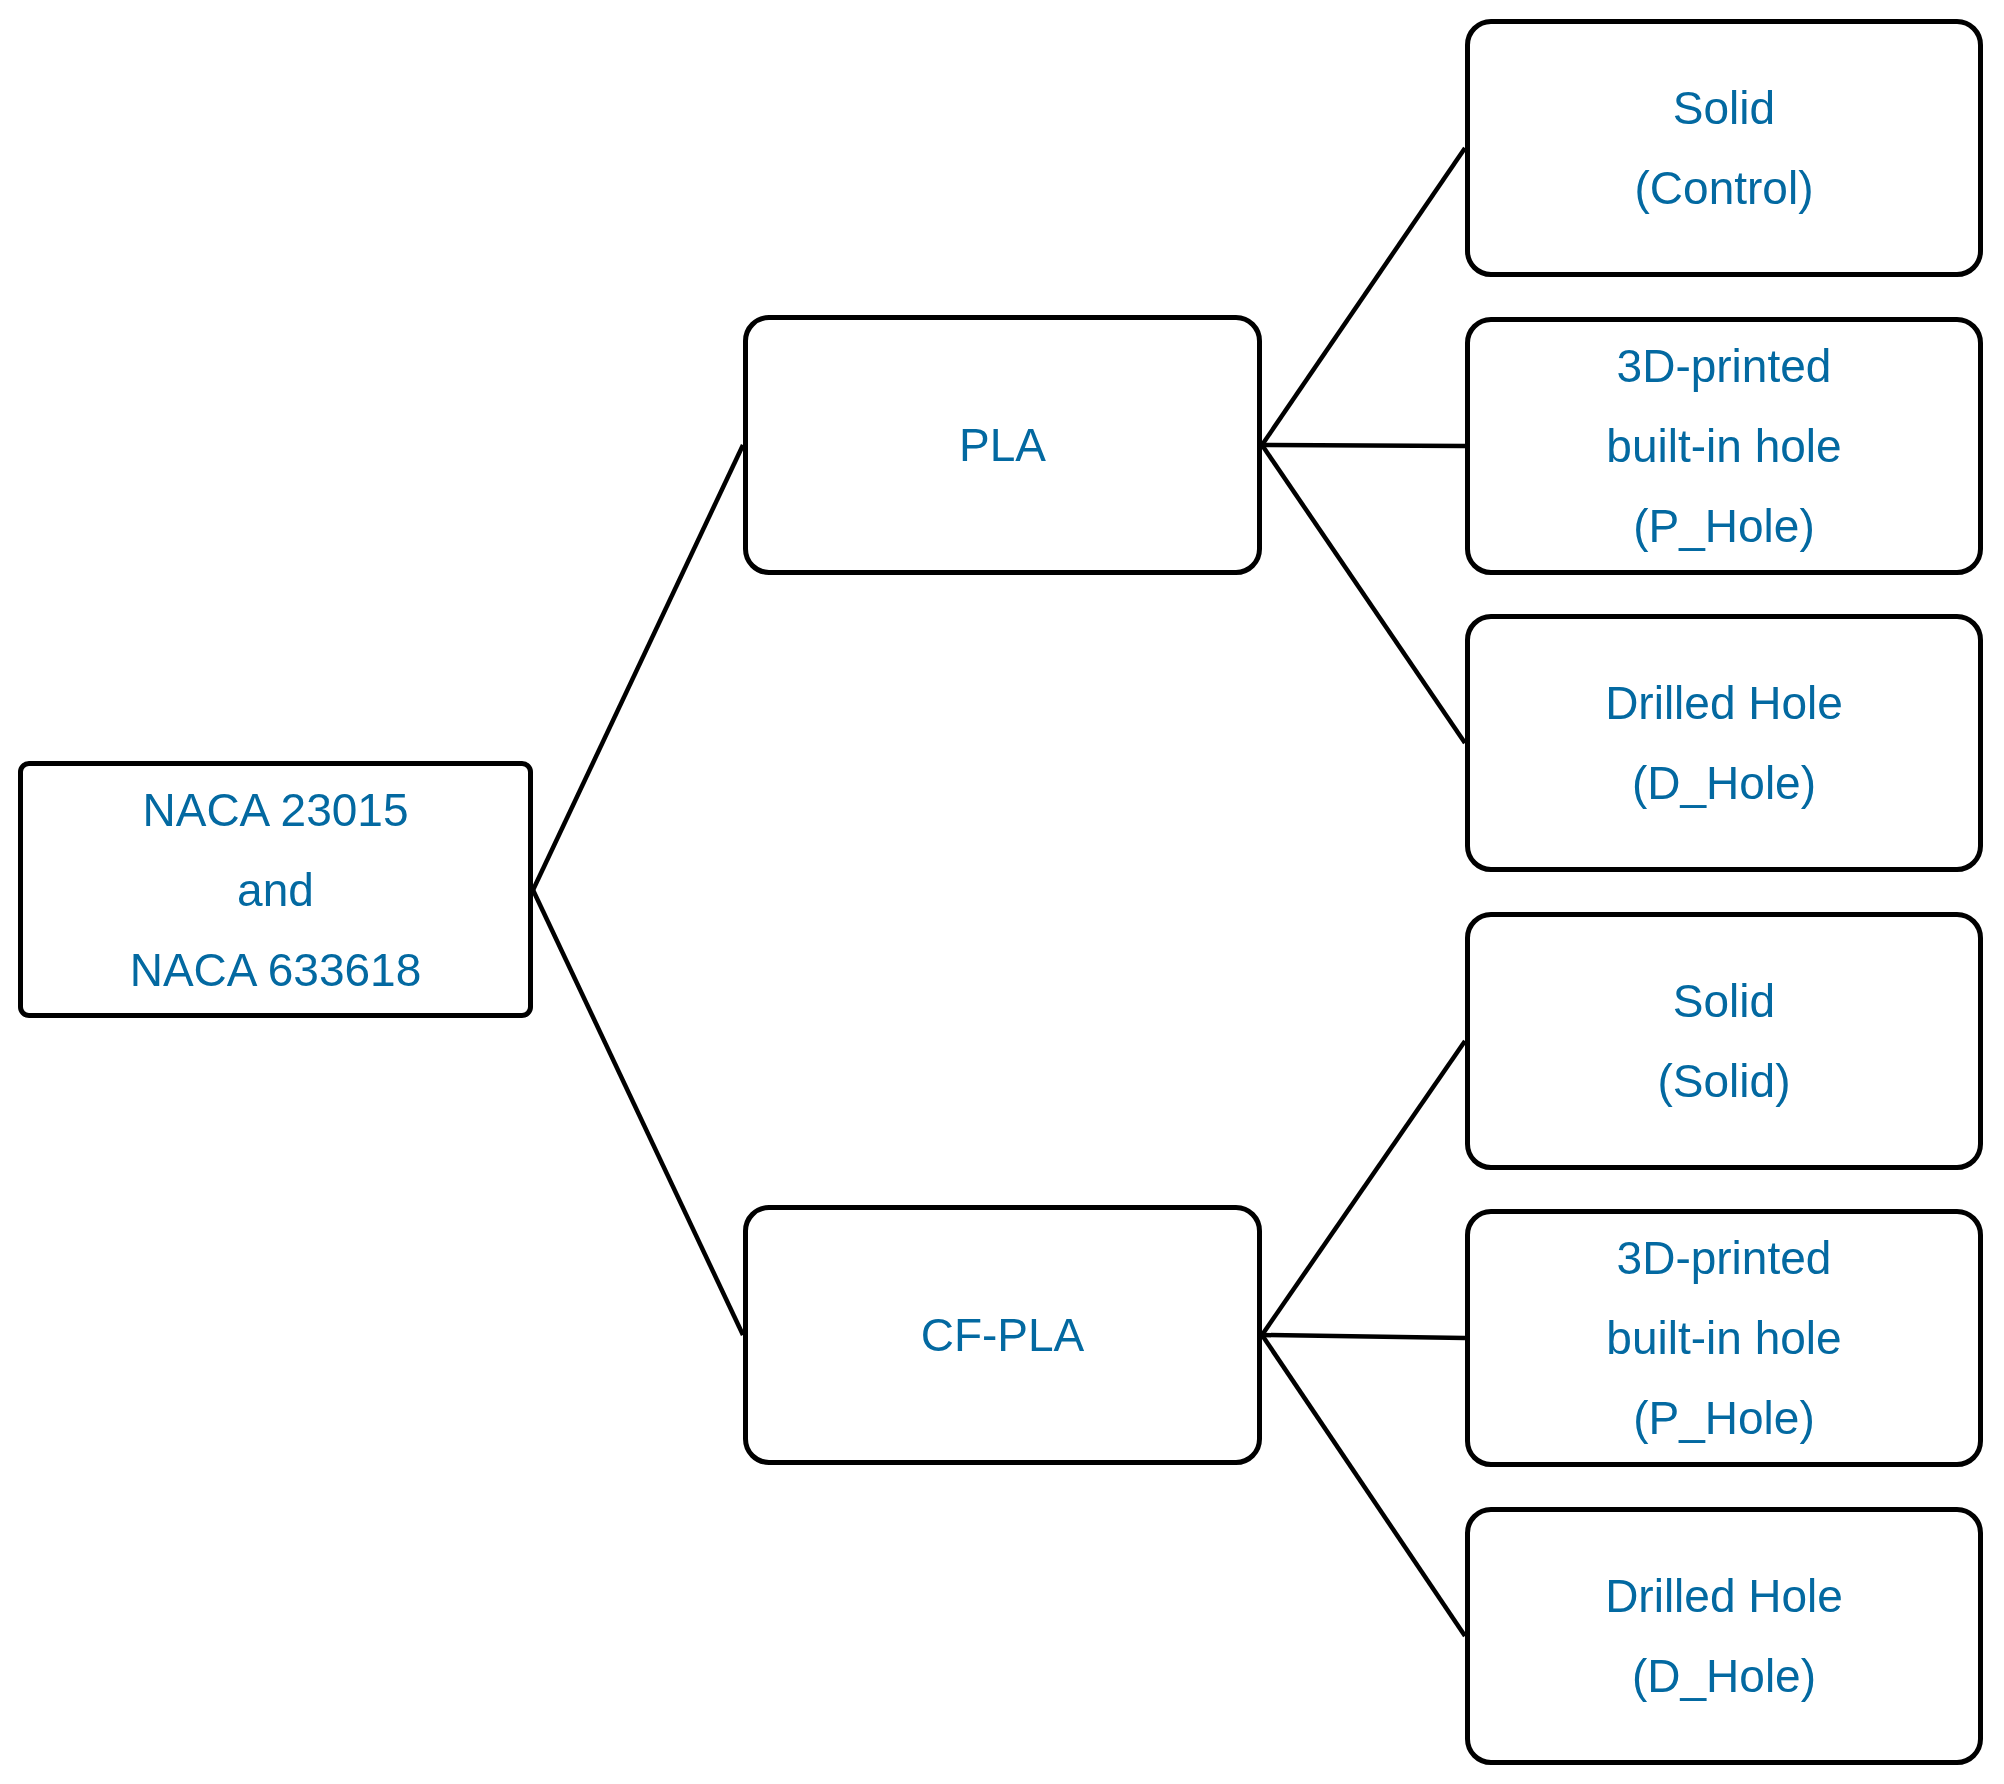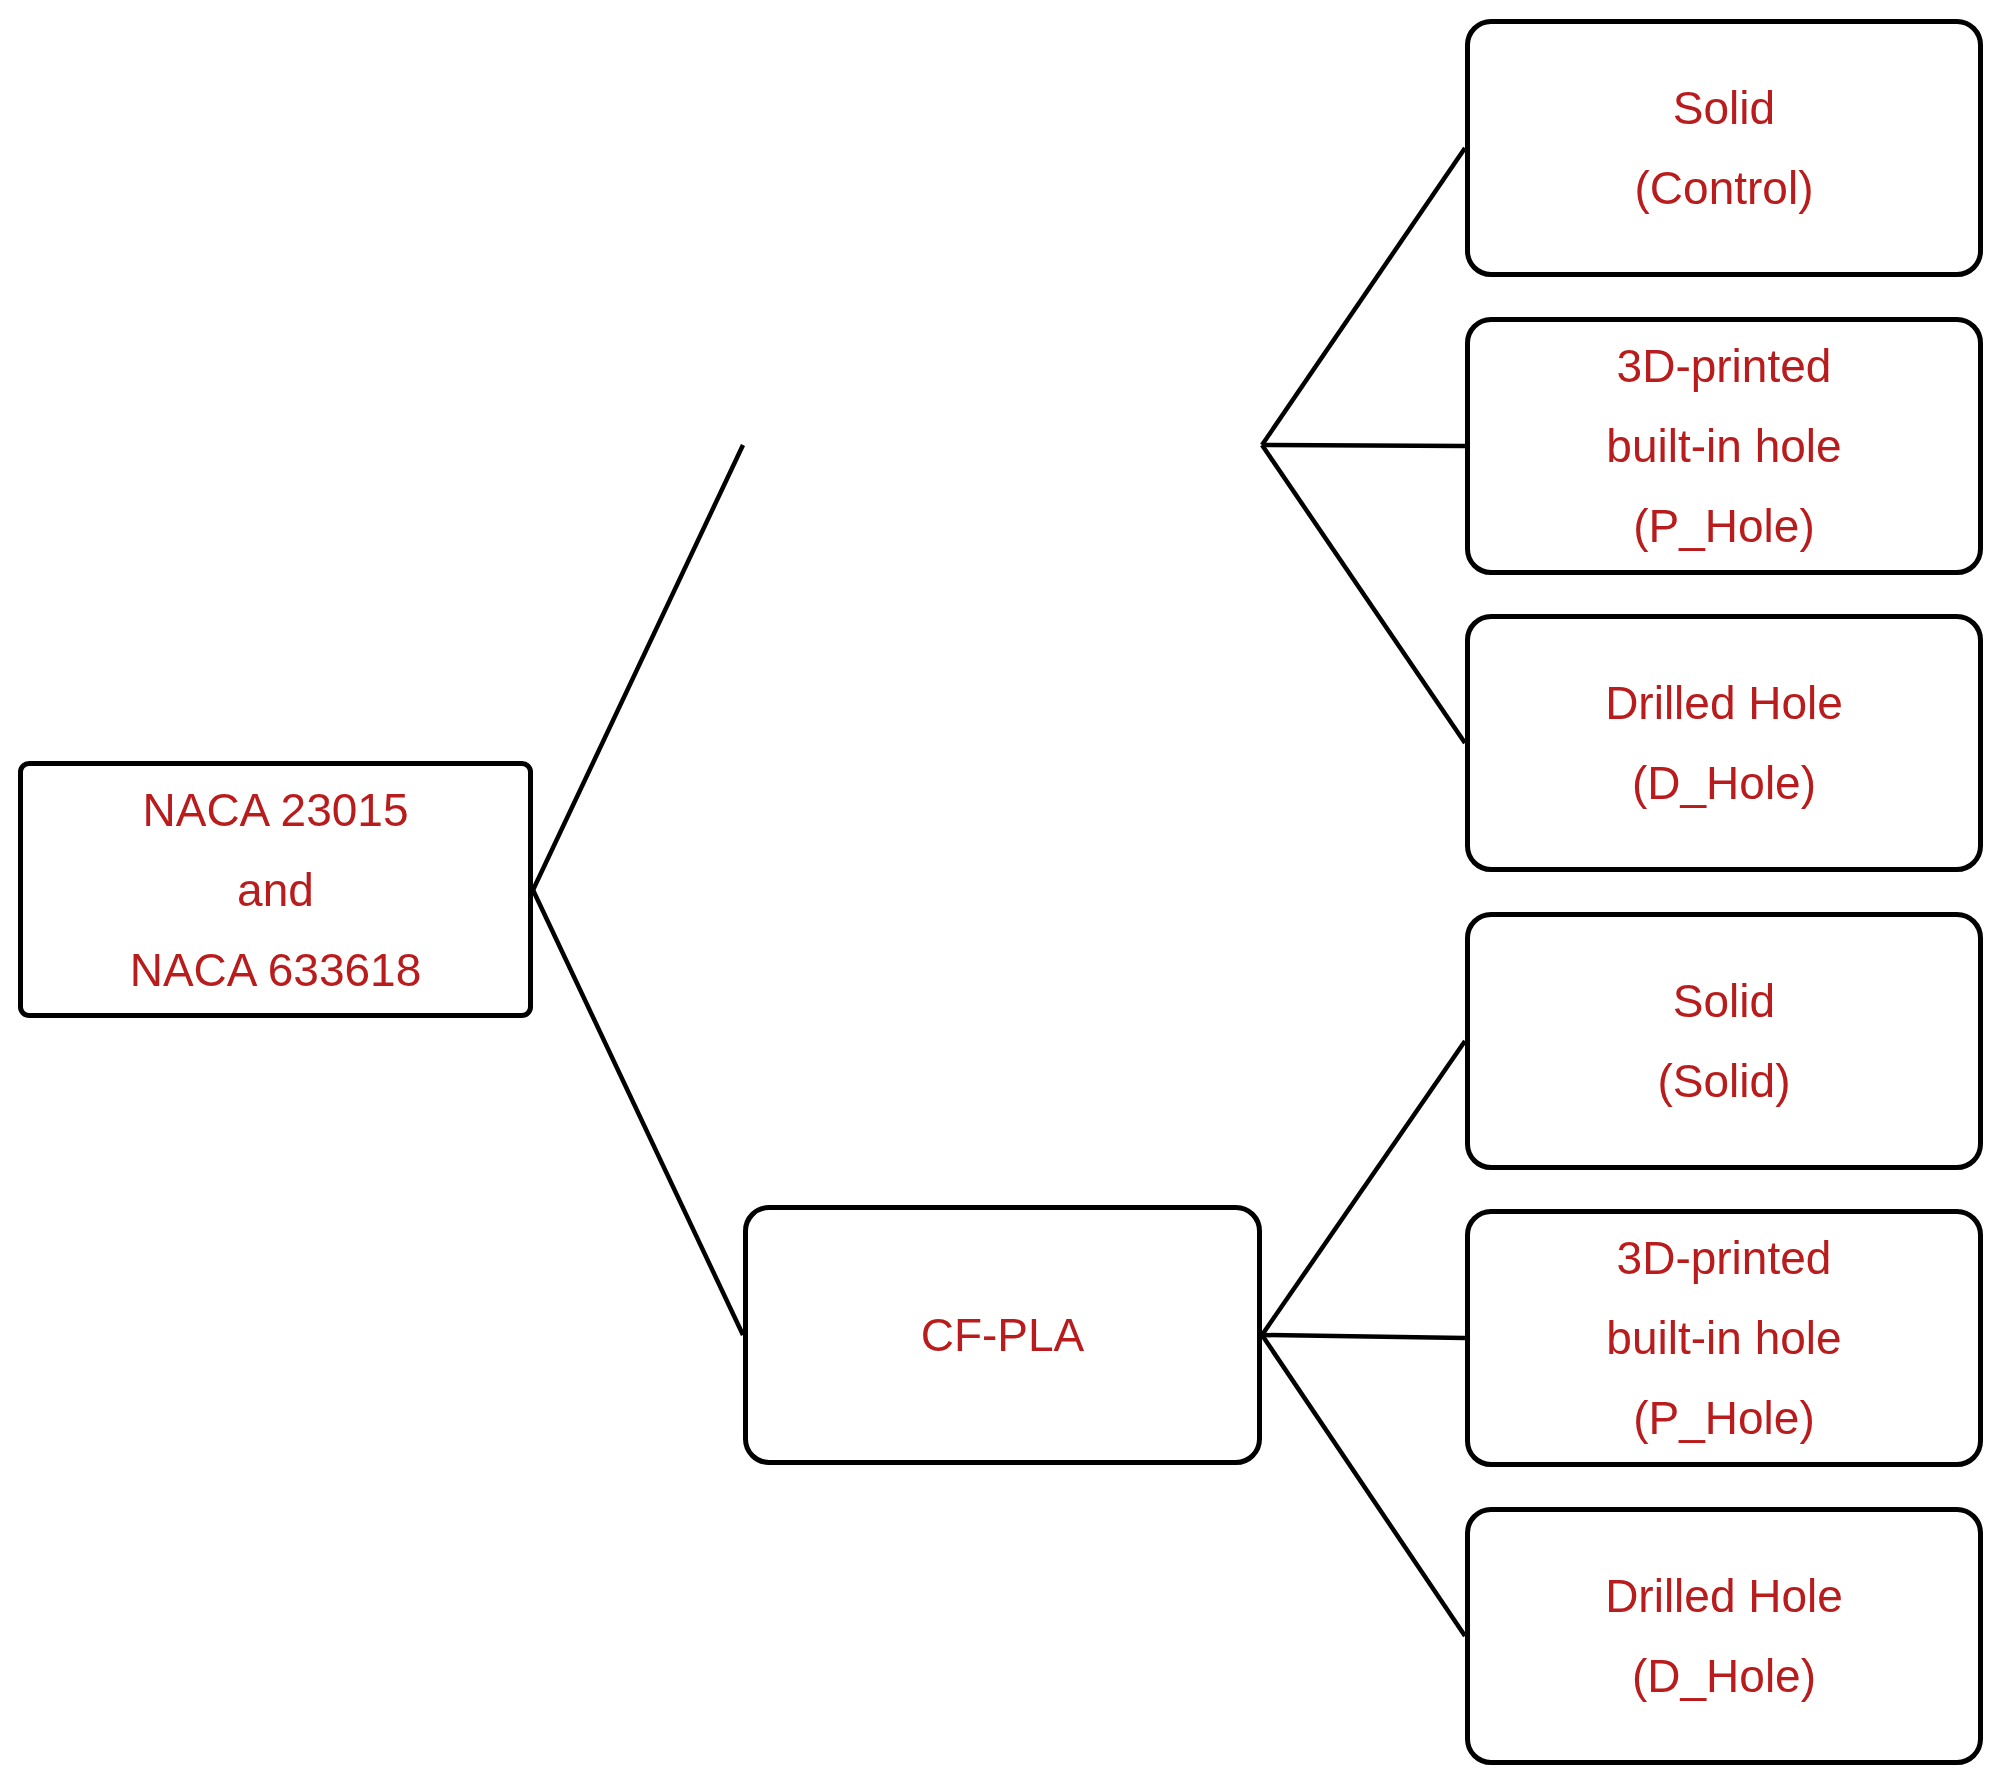--- a/index.html
+++ b/index.html
@@ -31,21 +31,21 @@
     background: #ffffff;
     display: flex;
     align-items: center;
     justify-content: center;
   }
   .node .label {
     white-space: pre-line;
     text-align: center;
     font-size: 46px;
     line-height: 80px;
-    color: #b91c1c;
+    color: #0369a1;
   }
   
   .n-root  { left: 18px;   top: 761px;  width: 515px; height: 257px; border-radius: 11px; }
   .n-pla   { left: 743px;  top: 315px;  width: 519px; height: 260px; }
   .n-cfpla { left: 743px;  top: 1205px; width: 519px; height: 260px; }
   .n-l1 { left: 1465px; top: 19px;   width: 518px; height: 258px; }
   .n-l2 { left: 1465px; top: 317px;  width: 518px; height: 258px; }
   .n-l3 { left: 1465px; top: 614px;  width: 518px; height: 258px; }
   .n-l4 { left: 1465px; top: 912px;  width: 518px; height: 258px; }
   .n-l5 { left: 1465px; top: 1209px; width: 518px; height: 258px; }
@@ -68,20 +68,23 @@
       <line x1="1262" y1="1335" x2="1465" y2="1636"></line>
     </g>
   </svg>
 
   <div class="node n-root">
     <span class="label">NACA 23015
 and
 NACA 633618</span>
   </div>
 
+  <div class="node n-pla">
+    <span class="label">PLA</span>
+  </div>
 
   <div class="node n-cfpla">
     <span class="label">CF-PLA</span>
   </div>
 
   <div class="node n-l1">
     <span class="label">Solid
 (Control)</span>
   </div>
 

